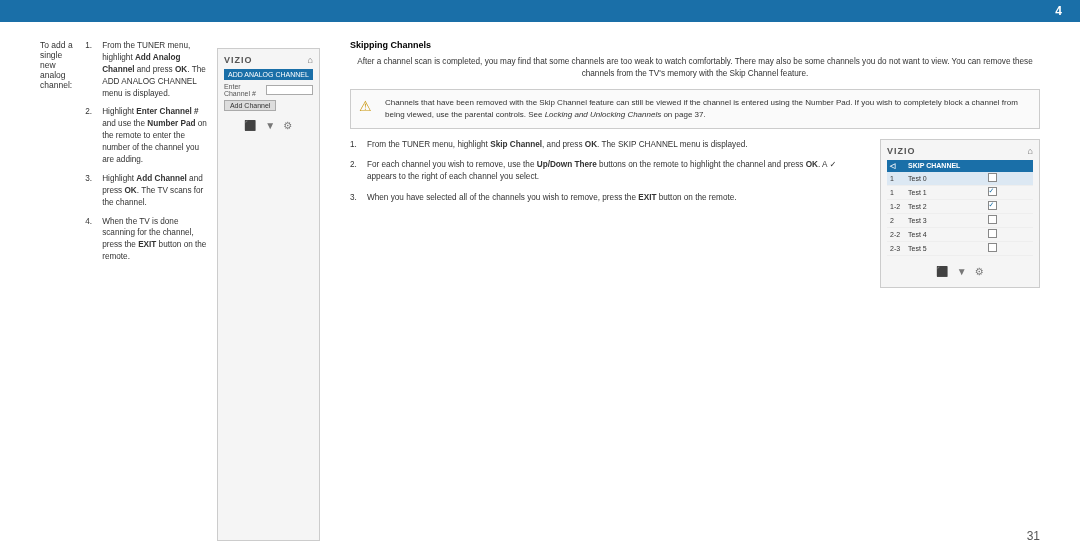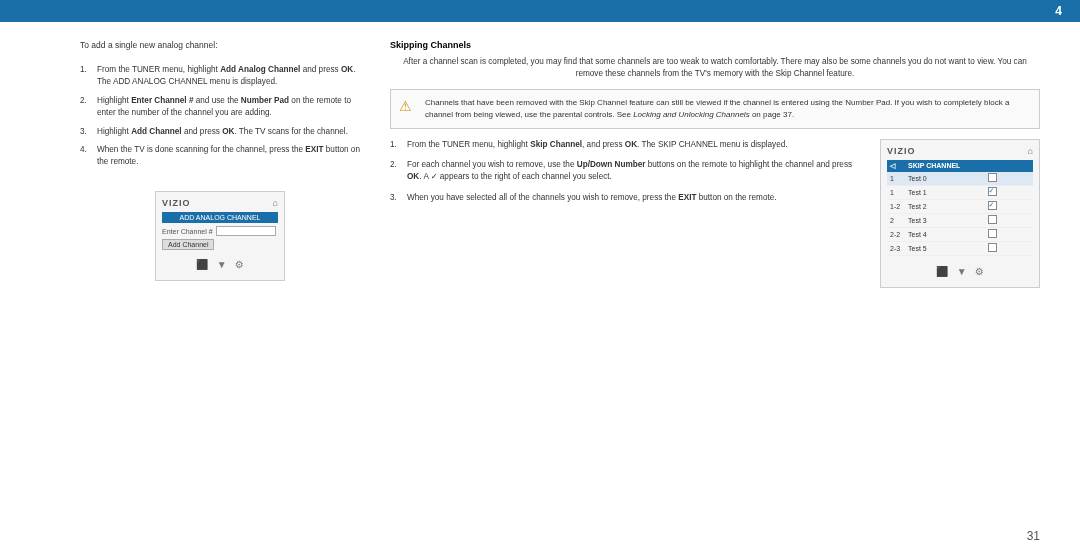--- a/index.html
+++ b/index.html
@@ -34,23 +34,22 @@
       display: flex;
       padding: 18px 40px 10px 40px;
       gap: 30px;
       height: calc(100% - 22px);
     }
 
     
     .left-col {
       flex: 0 0 280px;
       display: flex;
-      flex-direction: column;
+      flex-direction: row;
       gap: 8px;
-      margin-left: 40px;
     }
 
     .left-col .intro-text {
       font-size: 8.5px;
       color: #333;
       margin-bottom: 6px;
     }
 
     .steps-list {
       list-style: none;
@@ -340,21 +339,21 @@
         <ol class="steps-list">
           <li>
             <span class="step-num">1.</span>
             <span class="step-text">
               From the TUNER menu, highlight <span class="bold">Skip Channel</span>, and press <span class="bold">OK</span>. The SKIP CHANNEL menu is displayed.
             </span>
           </li>
           <li>
             <span class="step-num">2.</span>
             <span class="step-text">
-              For each channel you wish to remove, use the <span class="bold">Up/Down Number</span> buttons on the remote to highlight the channel and press <span class="bold">OK</span>. A ✓ appears to the right of each channel you select.
+              For each channel you wish to remove, use the <span class="bold">Up/Down There</span> buttons on the remote to highlight the channel and press <span class="bold">OK</span>. A ✓ appears to the right of each channel you select.
             </span>
           </li>
           <li>
             <span class="step-num">3.</span>
             <span class="step-text">
               When you have selected all of the channels you wish to remove, press the <span class="bold">EXIT</span> button on the remote.
             </span>
           </li>
         </ol>
       </div>

